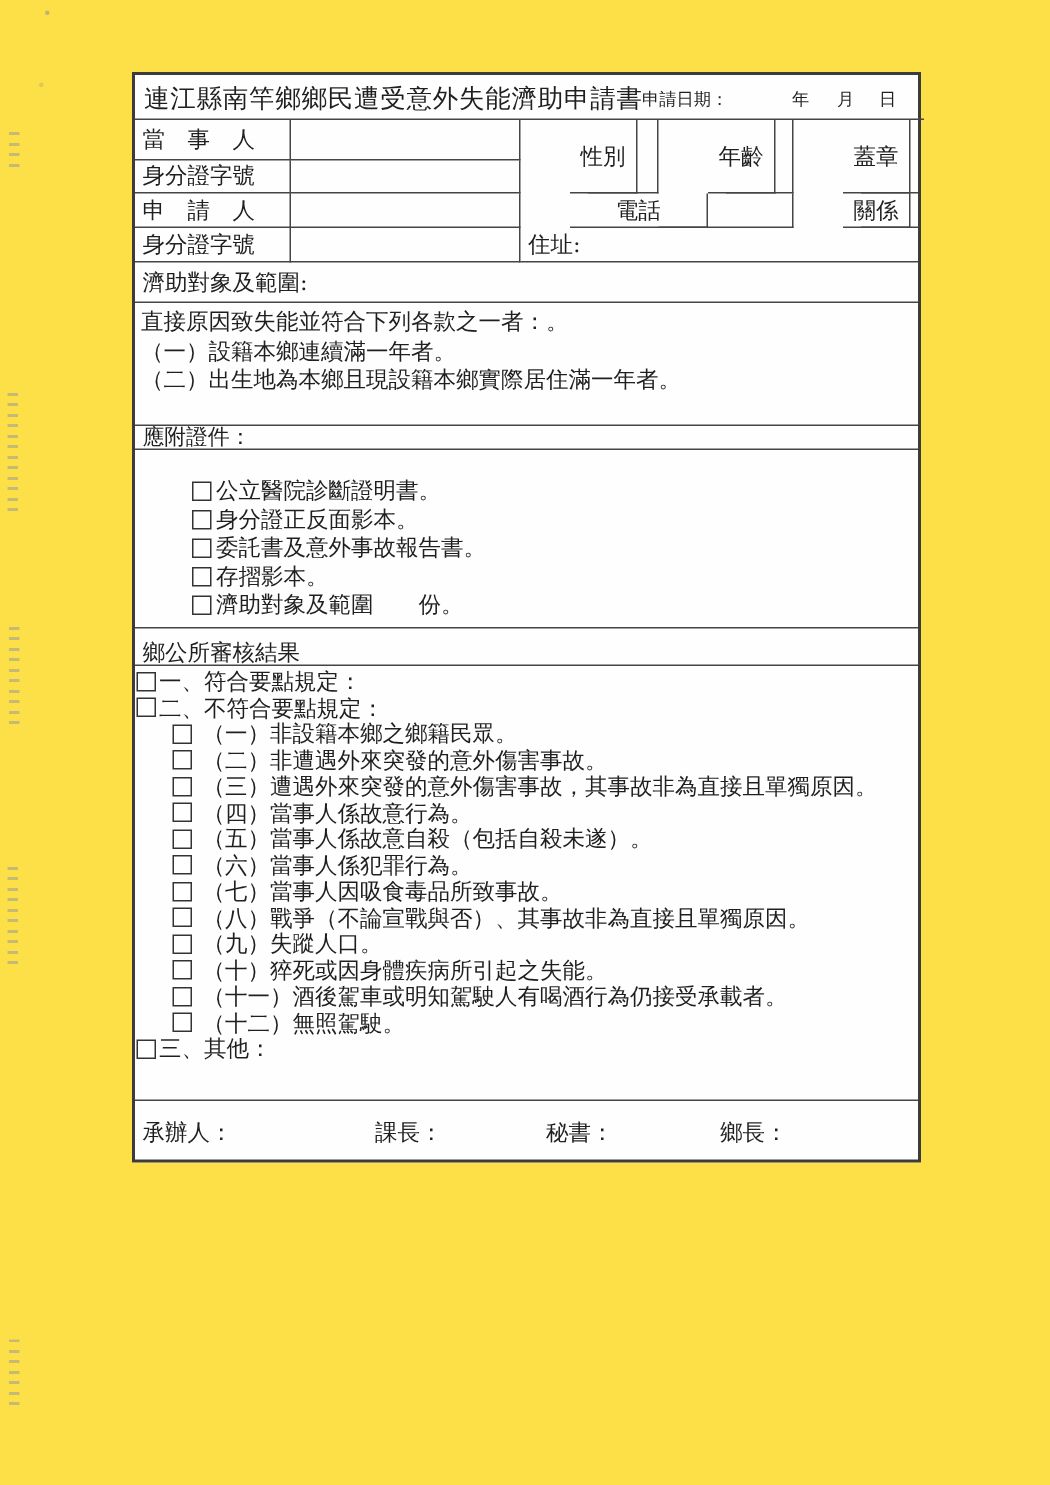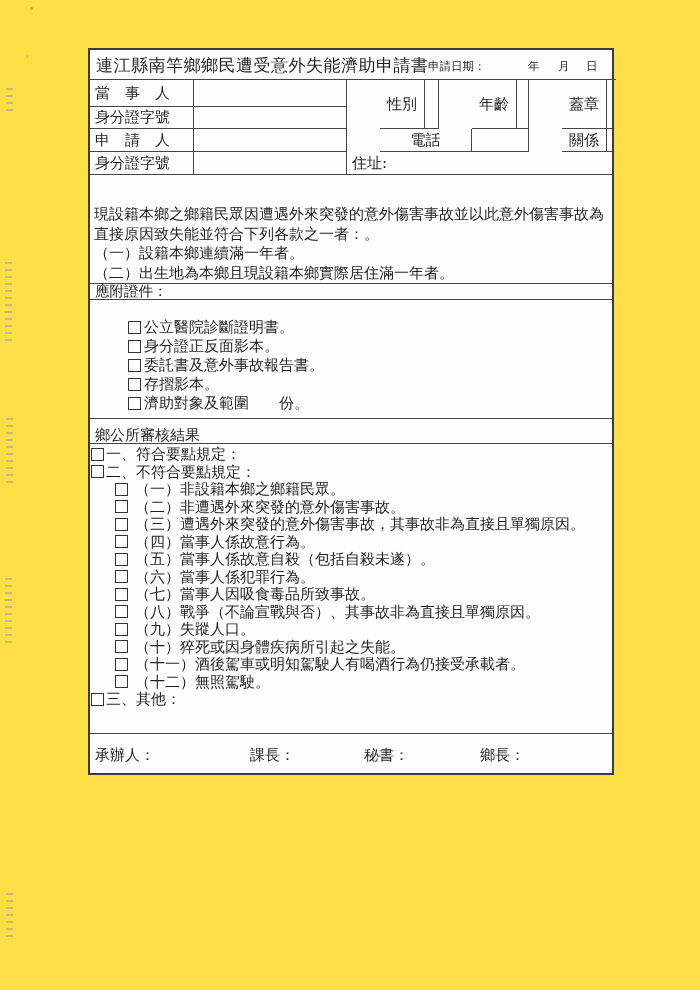--- a/index.html
+++ b/index.html
@@ -82,22 +82,22 @@
     <div class="cell br bb" style="left:104px;top:79px;width:153px;height:23px;"></div>
     <div class="cell br bb cc" style="left:257px;top:79px;width:92px;height:23px;">電話</div>
     <div class="cell br bb" style="left:349px;top:79px;width:90px;height:23px;"></div>
     <div class="cell br bb cc" style="left:439px;top:79px;width:45px;height:23px;">關係</div>
     <div class="cell bb" style="left:484px;top:79px;width:38px;height:23px;"></div>
 
     <div class="cell br bb vc padl" style="left:0;top:102px;width:104px;height:23px;">身分證字號</div>
     <div class="cell br bb" style="left:104px;top:102px;width:153px;height:23px;"></div>
     <div class="cell bb vc padl" style="left:257px;top:102px;width:265px;height:23px;">住址:</div>
 
+    <div class="cell bb vc padl" style="left:0;top:125px;width:522px;height:27px;">濟助對象及範圍:</div>
     <div class="cell bb scope-text" style="left:0;top:152px;width:522px;height:82px;">
-      <div>現設籍本鄉之鄉籍民眾因遭遇外來突發的意外傷害事故並以此意外傷害事故為</div>
       <div>直接原因致失能並符合下列各款之一者：。</div>
       <div>（一）設籍本鄉連續滿一年者。</div>
       <div>（二）出生地為本鄉且現設籍本鄉實際居住滿一年者。</div>
     </div>
 
     <div class="cell bb vc padl" style="left:0;top:234px;width:522px;height:16px;font-size:14.5px;">應附證件：</div>
     <div class="cell bb" style="left:0;top:250px;width:522px;height:119px;padding-top:18px;">
       <div class="attach-item"><span class="cb"></span><span>公立醫院診斷證明書。</span></div>
       <div class="attach-item"><span class="cb"></span><span>身分證正反面影本。</span></div>
       <div class="attach-item"><span class="cb"></span><span>委託書及意外事故報告書。</span></div>

